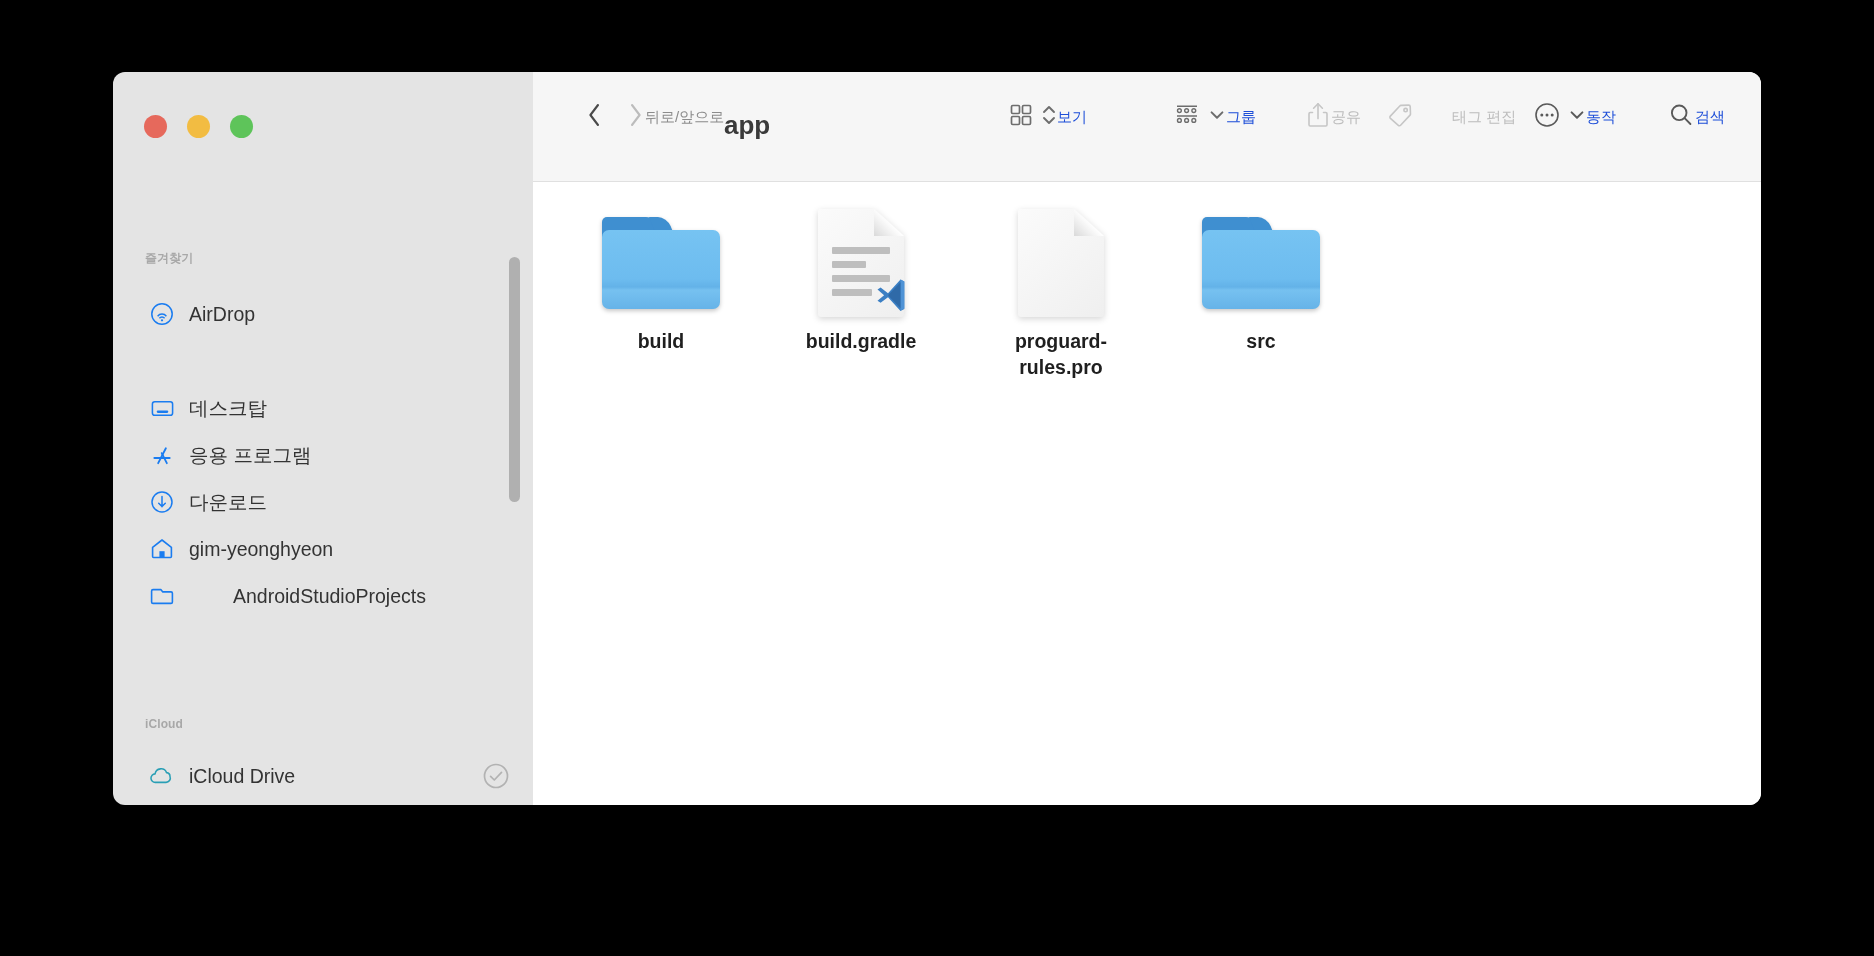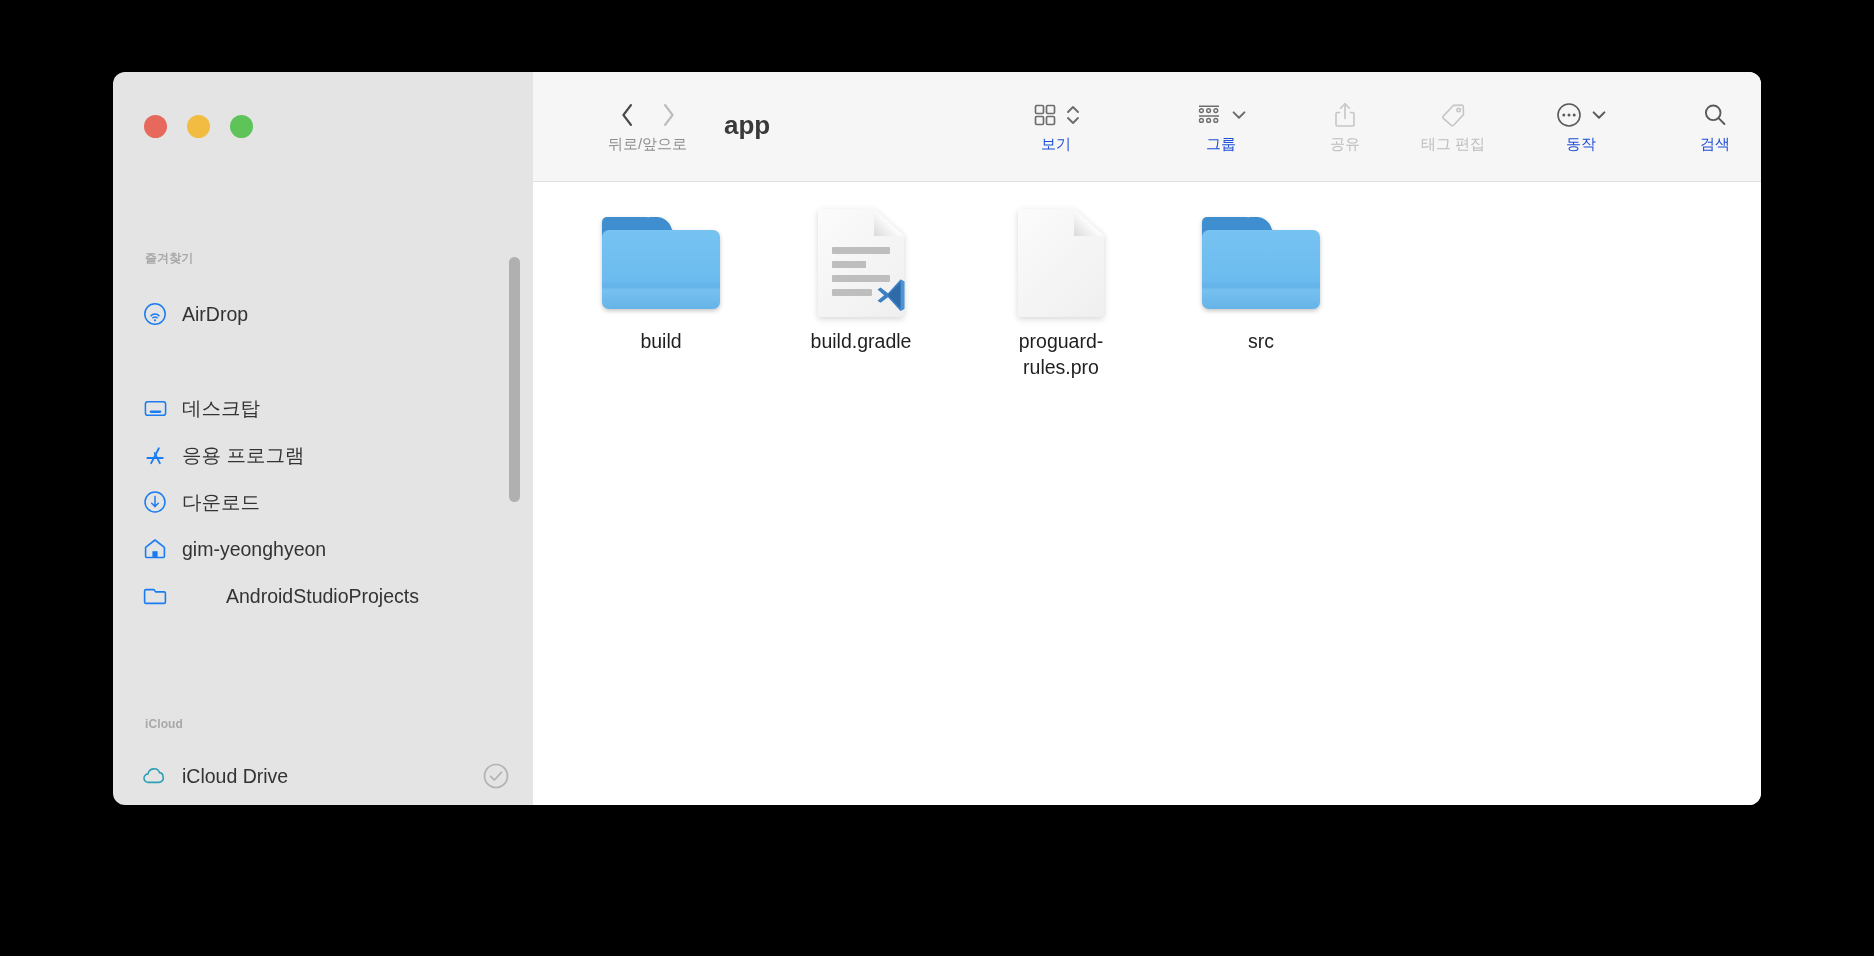--- a/index.html
+++ b/index.html
@@ -50,21 +50,21 @@
     padding-left: 32px;
   }
   .sb-group-title.favorites { position: absolute; top: 178px; left: 0; }
   .sb-group-title.icloud    { position: absolute; top: 645px; left: 0; }
 
   .sb-item {
     position: absolute;
     left: 0; width: 420px; height: 40px;
     display: flex;
     align-items: center;
-    padding-left: 28px;
+    padding-left: 35px;
     padding-right: 22px;
     cursor: default;
   }
   .sb-item .ico {
     width: 28px; height: 28px;
     flex: 0 0 28px;
     display: flex; align-items: center; justify-content: center;
     margin-right: 13px;
   }
   .sb-item .lbl {
@@ -97,21 +97,21 @@
   .toolbar {
     height: 110px;
     background: #f6f6f6;
     border-bottom: 1px solid #e0e0e0;
     position: relative;
     flex: 0 0 110px;
   }
   .tb-group {
     position: absolute;
     display: flex;
-    flex-direction: column;
+    flex-direction: row;
     align-items: center;
     top: 28px;
   }
   .tb-row { display: flex; align-items: center; justify-content: center; height: 34px; }
   .tb-caption {
     font-size: 15px;
     color: #8c8c8c;
     margin-top: 1px;
     white-space: nowrap;
   }
@@ -123,41 +123,42 @@
   .folder-title {
     position: absolute;
     left: 191px; top: 38px;
     font-size: 26px;
     font-weight: bold;
     color: #3a3a3a;
   }
   .view-group  { left: 475px; width: 96px; }
   .group-group { left: 640px; width: 96px; }
   .share-group { left: 772px; width: 80px; }
-  .tags-group  { left: 852px; width: 136px; }
+  .tags-group  { left: 852px; width: 136px; gap: 37px; }
   .action-group{ left: 1000px; width: 96px; }
   .search-group{ left: 1134px; width: 96px; }
 
   
   .file-area {
     flex: 1 1 auto;
     position: relative;
     padding: 22px 0 0 0;
     background: #ffffff;
   }
   .file-grid {
     display: flex;
     padding-left: 28px;
   }
   .file-cell {
     width: 200px;
     display: flex;
     flex-direction: column;
     align-items: center;
     cursor: default;
+    font-weight: bold;
   }
   .icon-box {
     width: 124px; height: 118px;
     display: flex; align-items: center; justify-content: center;
     position: relative;
   }
   .file-label {
     font-size: 19.5px;
     color: #1f1f1f;
     text-align: center;

